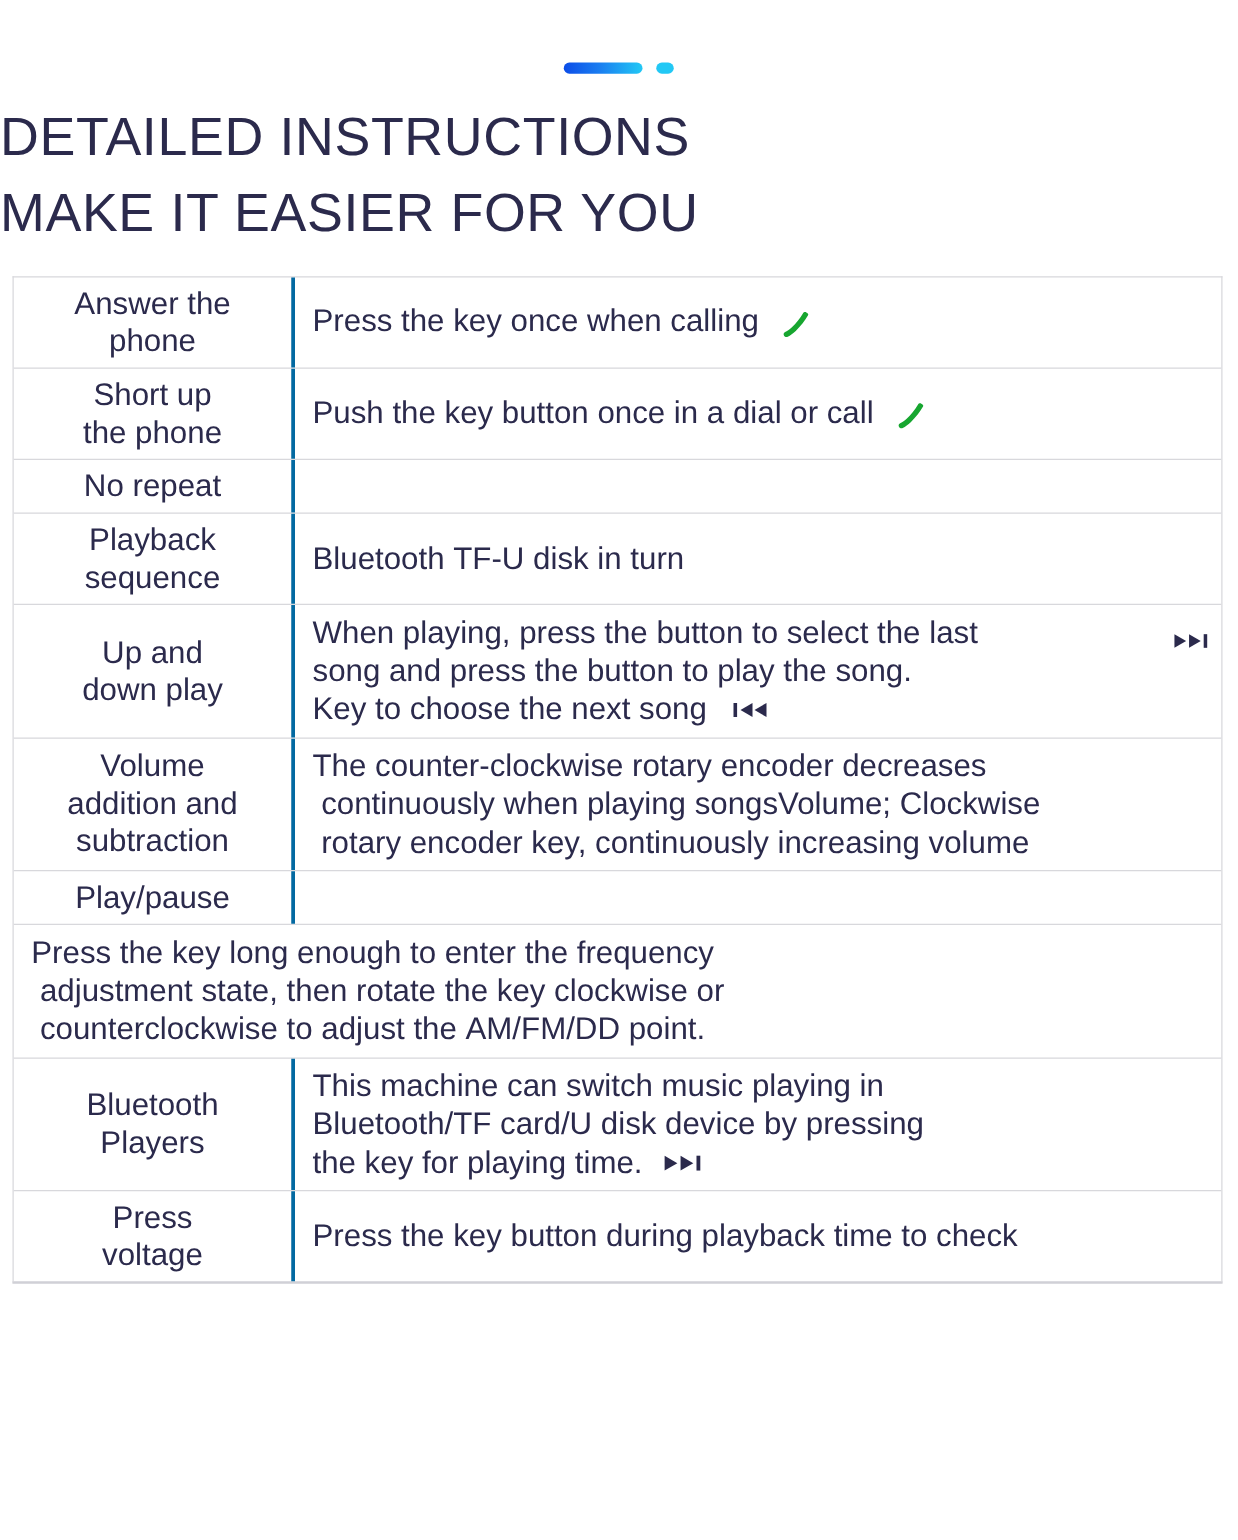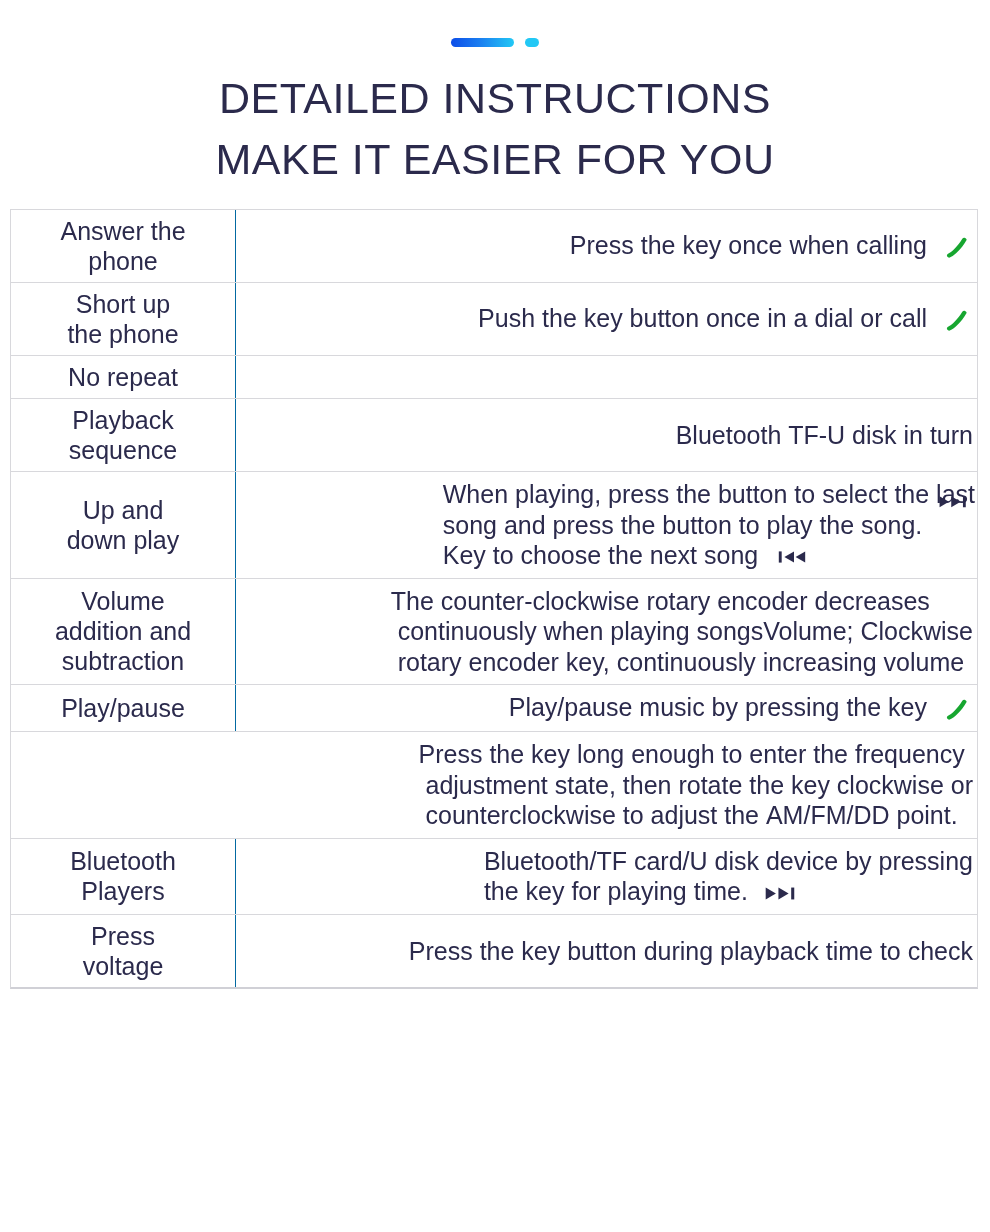--- a/index.html
+++ b/index.html
@@ -12,22 +12,21 @@
     width: 990px;
     height: 1232px;
     font-family: "Liberation Sans", sans-serif;
     color: #2b2a4c;
     overflow: hidden;
   }
 
   
   .header {
     width: 100%;
-    padding-top: 36px;
-    text-align: center;
+    padding-top: 48px;
   }
   .deco {
     display: flex;
     align-items: center;
     justify-content: center;
     gap: 11px;
     height: 12px;
   }
   .deco-bar {
     width: 63px;
@@ -62,40 +61,39 @@
   .row {
     display: flex;
     width: 100%;
     border-bottom: 1px solid #d8d8dc;
   }
   .row:last-child { border-bottom: none; }
 
   .cell-label {
     width: 225px;
     flex: 0 0 225px;
-    border-right: 1px solid #0369a1;
+    border-right: 3px solid #0369a1;
     display: flex;
     align-items: center;
     justify-content: center;
     text-align: center;
     font-size: 25px;
     line-height: 1.20;
     padding: 6px 6px;
     color: #2b2a4c;
   }
   .cell-desc {
     flex: 1 1 auto;
     display: flex;
     align-items: center;
     padding: 7px 4px 7px 14px;
     font-size: 25px;
     line-height: 1.22;
     color: #2b2a4c;
     position: relative;
-    justify-content: flex-end;
   }
   .desc-text { display: block; }
   .desc-line { display: block; white-space: nowrap; }
 
   
   .icon-phone {
     display: inline-block;
     vertical-align: middle;
     width: 30px;
     height: 30px;
@@ -206,43 +204,37 @@
           <span class="desc-line">The&nbsp;counter-clockwise&nbsp;rotary&nbsp;encoder&nbsp;decreases</span>
           <span class="desc-line">&nbsp;continuously&nbsp;when&nbsp;playing&nbsp;songsVolume;&nbsp;Clockwise</span>
           <span class="desc-line">&nbsp;rotary&nbsp;encoder&nbsp;key,&nbsp;continuously&nbsp;increasing&nbsp;volume</span>
         </span>
       </div>
     </div>
     <div class="row">
       <div class="cell-label">
         <span><span>Play/pause</span></span>
       </div>
-      <div class="cell-desc">
-        <span class="desc-text">
-          <span class="desc-line">Play/pause&nbsp;music&nbsp;by&nbsp;pressing&nbsp;the&nbsp;key<span class="icon-phone"><svg viewBox="0 0 32 32" width="30" height="30" aria-hidden="true">
-                <path d="M23.5 4.2c-1.0-0.6-2.2-0.2-2.9 0.9c-2.6 4.2-5.6 8.4-9.6 12.0c-2.0 1.8-3.9 3.1-5.6 3.9c-1.2 0.6-1.6 2.0-0.9 3.1c0.7 1.1 2.1 1.4 3.2 0.8c2.2-1.1 4.5-2.8 6.8-4.9c4.5-4.1 7.8-8.8 10.5-13.3C25.7 5.7 24.6 4.8 23.5 4.2z" fill="#17a630"></path>
-              </svg></span></span>
-        </span>
-      </div>
     </div>
     <div class="row">
       <div class="cell-desc">
         <span class="desc-text">
           <span class="desc-line">Press&nbsp;the&nbsp;key&nbsp;long&nbsp;enough&nbsp;to&nbsp;enter&nbsp;the&nbsp;frequency</span>
           <span class="desc-line">&nbsp;adjustment&nbsp;state,&nbsp;then&nbsp;rotate&nbsp;the&nbsp;key&nbsp;clockwise&nbsp;or</span>
           <span class="desc-line">&nbsp;counterclockwise&nbsp;to&nbsp;adjust&nbsp;the&nbsp;AM/FM/DD&nbsp;point.</span>
         </span>
       </div>
     </div>
     <div class="row">
       <div class="cell-label">
         <span><span>Bluetooth</span><br><span>Players</span></span>
       </div>
       <div class="cell-desc">
         <span class="desc-text">
+          <span class="desc-line">This&nbsp;machine&nbsp;can&nbsp;switch&nbsp;music&nbsp;playing&nbsp;in</span>
           <span class="desc-line">Bluetooth/TF&nbsp;card/U&nbsp;disk&nbsp;device&nbsp;by&nbsp;pressing</span>
           <span class="desc-line">the&nbsp;key&nbsp;for&nbsp;playing&nbsp;time.<span class="icon-track"><svg viewBox="0 0 42 20" width="35.699999999999996" height="17" aria-hidden="true">
                 <path d="M2 3 L14 10 L2 17 Z" fill="#2b2a4c"></path>
                 <path d="M17 3 L29 10 L17 17 Z" fill="#2b2a4c"></path>
                 <rect x="32" y="3" width="3.6" height="14" fill="#2b2a4c"></rect>
               </svg></span></span>
         </span>
       </div>
     </div>
     <div class="row">

